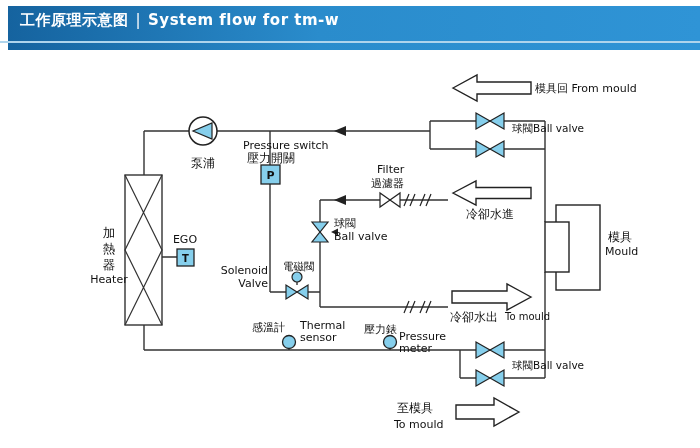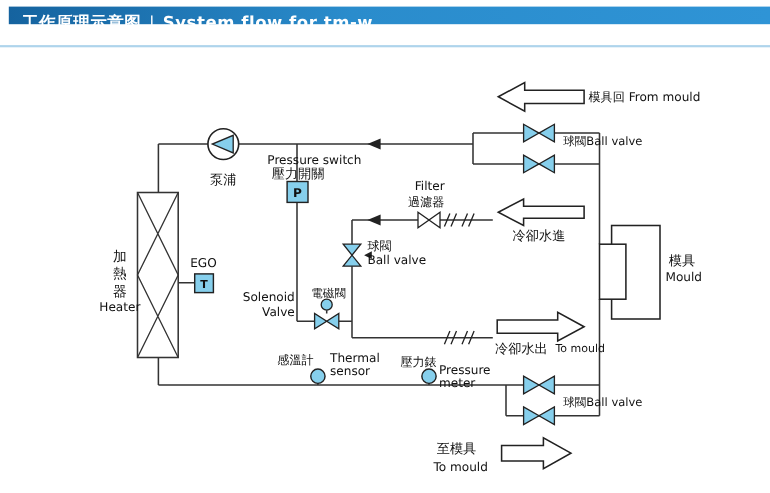--- a/index.html
+++ b/index.html
@@ -1,18 +1,18 @@
 <!DOCTYPE html>
 <html><head>
 <meta charset="utf-8">
 <style>
   * { margin:0; padding:0; box-sizing:border-box; }
   html,body { width:700px; height:448px; background:#ffffff; overflow:hidden; position:relative;
               font-family:"DejaVu Sans","Liberation Sans",sans-serif; }
-  .header { position:absolute; top:6px; left:8px; width:692px; height:16px;
+  .header { position:absolute; top:6px; left:8px; width:692px; height:44px;
             background:linear-gradient(90deg,#15639f 0%,#2a8ccc 45%,#2f94d6 100%);
             color:#ffffff; font-size:15px; font-weight:bold; line-height:28px;
             padding-left:12px; letter-spacing:.5px; }
   .header .sep { margin:0 7px; font-weight:normal; }
   .underline { position:absolute; top:41px; left:0; width:700px; height:2px; background:#aed4ec; }
   svg { position:absolute; top:0; left:0; }
   svg text { fill:#111; font-family:"DejaVu Sans","Liberation Sans",sans-serif; }
 </style>
 </head>
 <body>

